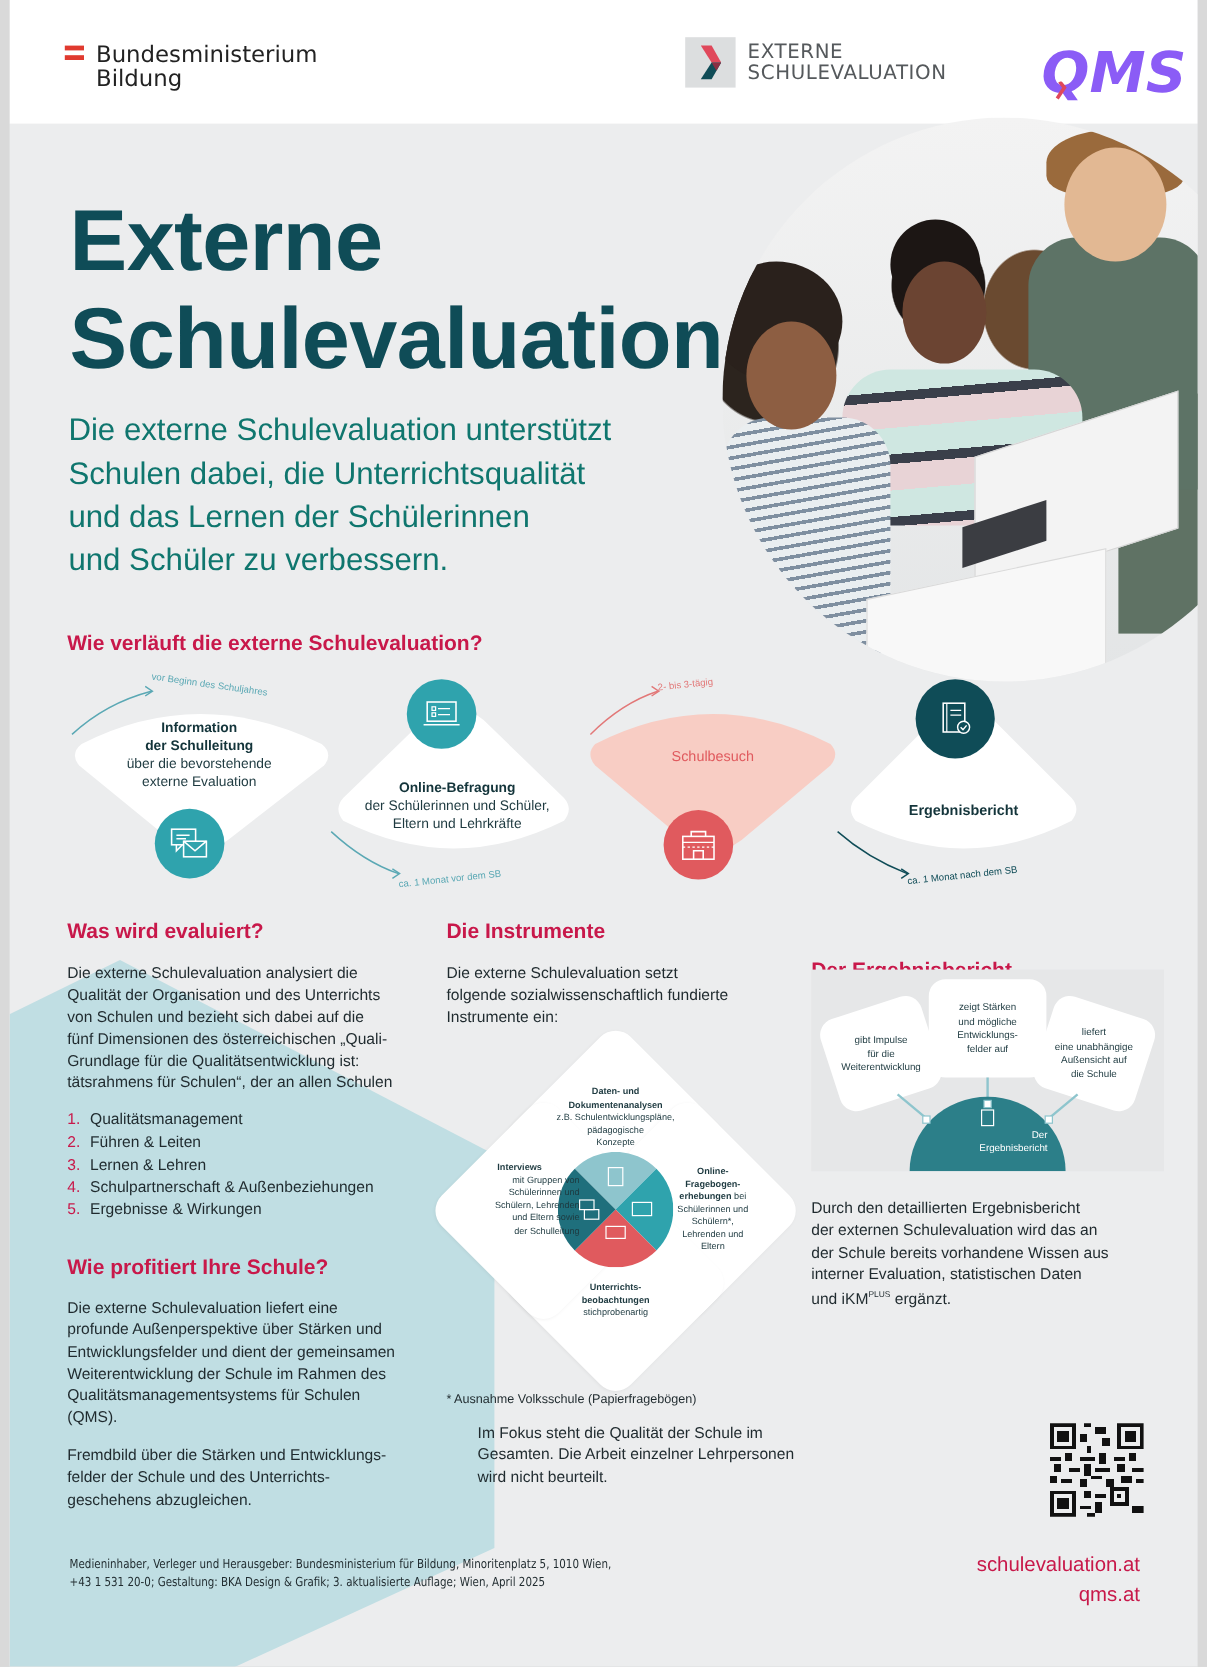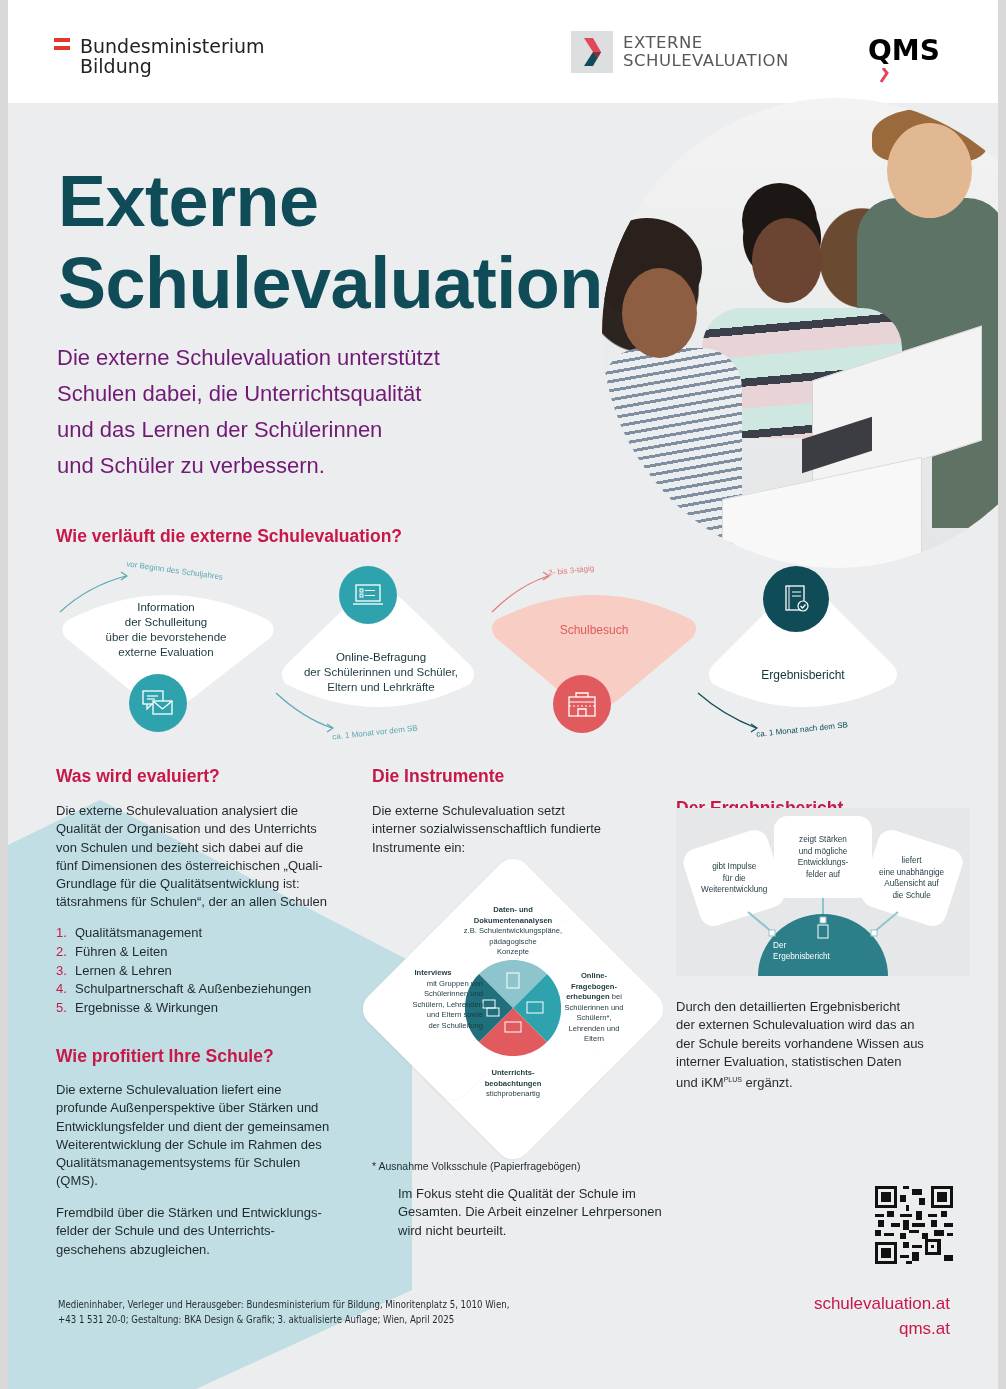--- a/index.html
+++ b/index.html
@@ -14,28 +14,28 @@
   .bmb-flag { width: 16px; height: 12px; margin-top: 2px; display: flex; flex-direction: column; justify-content: space-between; }
   .bmb-flag span { display: block; height: 4px; background: #e03a2f; }
   .bmb-text { font-family: "DejaVu Sans", sans-serif; font-size: 19px; line-height: 20px; color: #222; }
 
   
   .ese { position: absolute; left: 563px; top: 31px; display: flex; align-items: center; gap: 10px; }
   .ese-mark { width: 42px; height: 42px; background: #dcdedf; position: relative; }
   .ese-text { font-family: "DejaVu Sans", sans-serif; font-size: 16.5px; line-height: 18px; color: #55595c; letter-spacing: 0.5px; }
 
   
-  .qms { position: absolute; left: 860px; top: 34px; font-family: "DejaVu Sans", sans-serif; font-size: 28px; font-weight: bold; color: #000000; letter-spacing: 0; }
+  .qms { position: absolute; left: 860px; top: 34px; font-family: "DejaVu Sans", sans-serif; font-size: 47px; font-weight: bold; color: #8b5cf6; letter-spacing: 0; font-style: italic; }
 
   
   .bg-shape { position: absolute; left: 0; top: 0; width: 990px; height: 1389px; pointer-events: none; }
 
   
   .hero-title { position: absolute; left: 50px; top: 160px; font-size: 72px; font-weight: bold; line-height: 82px; color: #0f4c57; letter-spacing: -0.5px; }
-  .hero-sub { position: absolute; left: 49px; top: 340px; width: 540px; font-size: 22px; line-height: 36px; color: #701a75; }
+  .hero-sub { position: absolute; left: 49px; top: 340px; width: 540px; font-size: 26px; line-height: 36px; color: #0f766e; }
   .photo { position: absolute; left: 594px; top: 98px; width: 470px; height: 470px; border-radius: 50%; overflow: hidden;
            background:
              radial-gradient(ellipse 60px 70px at 260px 160px, #6a4a30 0%, #6a4a30 70%, transparent 72%),
              radial-gradient(ellipse 80px 90px at 40px 190px, #2c241e 0%, #2c241e 70%, transparent 72%),
              radial-gradient(ellipse 55px 60px at 180px 140px, #1c1614 0%, #1c1614 70%, transparent 72%),
              linear-gradient(160deg, #5f7264 0 0) 330px 230px / 140px 200px no-repeat,
              linear-gradient(#f3f3f3, #e3e5e6);
   }
   .photo .sweater-green { position: absolute; left: 255px; top: 100px; width: 150px; height: 210px; background: #5d7366; border-radius: 40px 40px 10px 10px; }
   .photo .head-girl { position: absolute; left: 285px; top: 25px; width: 85px; height: 95px; border-radius: 50%; background: #e2b893; }
@@ -51,21 +51,21 @@
   .photo .laptop { position: absolute; left: 210px; top: 255px; width: 170px; height: 115px; background: #f3f3f3; transform: skewY(-18deg); border: 1px solid #d5d5d5; }
   .photo .keys { position: absolute; left: 200px; top: 330px; width: 70px; height: 34px; background: #3b3d42; transform: skewY(-18deg); }
   .photo .laptop2 { position: absolute; left: 120px; top: 380px; width: 200px; height: 120px; background: #f8f8f8; border: 1px solid #dadada; transform: skewY(-12deg); }
 
   .section-h { position: absolute; font-size: 17.5px; font-weight: bold; color: #c8184a; }
   .body-txt { position: absolute; font-size: 13px; line-height: 18.3px; color: #1f2a2e; }
 
   
   .arc-label { position: absolute; font-size: 8px; color: #5aa8b4; white-space: nowrap; }
   .fan-text { position: absolute; text-align: center; font-size: 11.5px; line-height: 15px; color: #1e3a40; }
-  .fan-text b { font-weight: normal; color: #13343a; }
+  .fan-text b { font-weight: bold; color: #13343a; }
   .circle { position: absolute; width: 58px; height: 58px; border-radius: 50%; display: flex; align-items: center; justify-content: center; }
 
   
   .instr { position: absolute; left: 365px; top: 868px; width: 280px; height: 280px; }
   .diamond { position: absolute; width: 138px; height: 138px; background: #ffffff; border-radius: 18px; transform: rotate(45deg); box-shadow: 0 1px 3px rgba(0,0,0,0.05); }
   .instr-label { position: absolute; text-align: center; font-size: 7.6px; line-height: 10.5px; color: #1e3a40; }
   .instr-label b { font-weight: bold; }
 
   
   .report { position: absolute; left: 668px; top: 808px; width: 294px; height: 168px; background: #e6e7e8; }
@@ -257,21 +257,21 @@
   </div>
   <div class="body-txt" style="left:48px;top:1204px;width:320px;">
     <div>Fremdbild über die Stärken und Entwicklungs-</div>
     <div>felder der Schule und des Unterrichts-</div>
     <div>geschehens abzugleichen.</div>
   </div>
 
   <div class="section-h" style="left:364px;top:766px;">Die Instrumente</div>
   <div class="body-txt" style="left:364px;top:802px;width:290px;">
     <div>Die externe Schulevaluation setzt</div>
-    <div>interner sozialwissenschaftlich fundierte</div>
+    <div>folgende sozialwissenschaftlich fundierte</div>
     <div>Instrumente ein:</div>
   </div>
 
   <div class="instr">
     <div class="diamond" style="left:71px;top:12px;"></div>
     <div class="diamond" style="left:131px;top:72px;"></div>
     <div class="diamond" style="left:71px;top:132px;"></div>
     <div class="diamond" style="left:11px;top:72px;"></div>
     <svg style="position:absolute;left:92px;top:92px" width="96" height="96" viewBox="0 0 96 96">
       <path d="M48 48 L14 14 A48 48 0 0 1 82 14 Z" fill="#8ec5cd"></path>
@@ -350,21 +350,21 @@
     <svg style="position:absolute;left:0;top:0" width="294" height="168">
       <line x1="147" y1="90" x2="147" y2="112" stroke="#8ec5cd" stroke-width="2"></line>
       <line x1="72" y1="104" x2="96" y2="124" stroke="#8ec5cd" stroke-width="2"></line>
       <line x1="222" y1="104" x2="198" y2="124" stroke="#8ec5cd" stroke-width="2"></line>
       <path d="M82 168 A65 62 0 0 1 212 168 Z" fill="#2c7f89"></path>
       <rect x="144" y="109" width="6" height="6" fill="#fff" stroke="#8ec5cd"></rect>
       <rect x="93" y="122" width="6" height="6" fill="#fff" stroke="#8ec5cd"></rect>
       <rect x="195" y="122" width="6" height="6" fill="#fff" stroke="#8ec5cd"></rect>
       <rect x="142" y="117" width="10" height="13" fill="none" stroke="#fff" stroke-width="1"></rect>
     </svg>
-    <div style="position:absolute;left:97px;top:132px;width:100px;text-align:left;font-size:8.2px;line-height:11px;color:#fff;">
+    <div style="position:absolute;left:97px;top:132px;width:100px;text-align:right;font-size:8.2px;line-height:11px;color:#fff;">
       <div>Der</div>
       <div>Ergebnisbericht</div>
     </div>
   </div>
 
   <div class="body-txt" style="left:668px;top:998px;width:300px;">
     <div>Durch den detaillierten Ergebnisbericht</div>
     <div>der externen Schulevaluation wird das an</div>
     <div>der Schule bereits vorhandene Wissen aus</div>
     <div>interner Evaluation, statistischen Daten</div>

